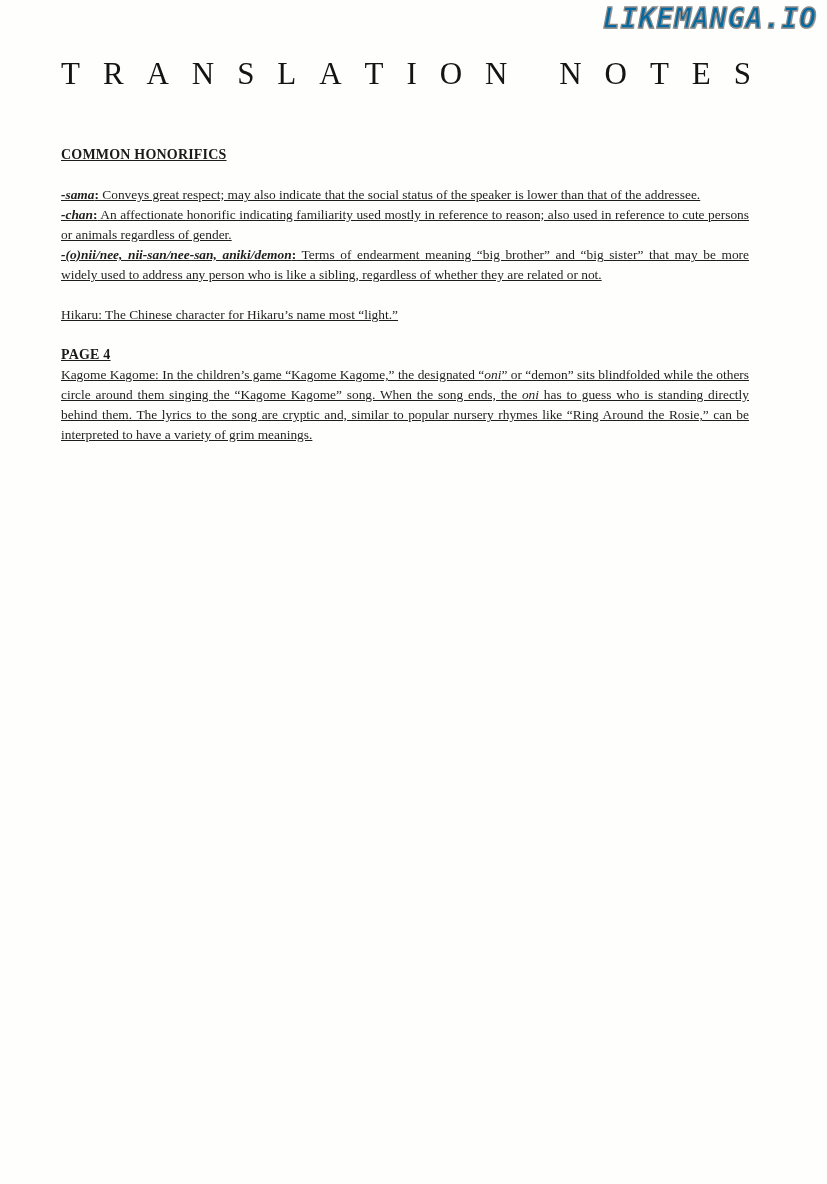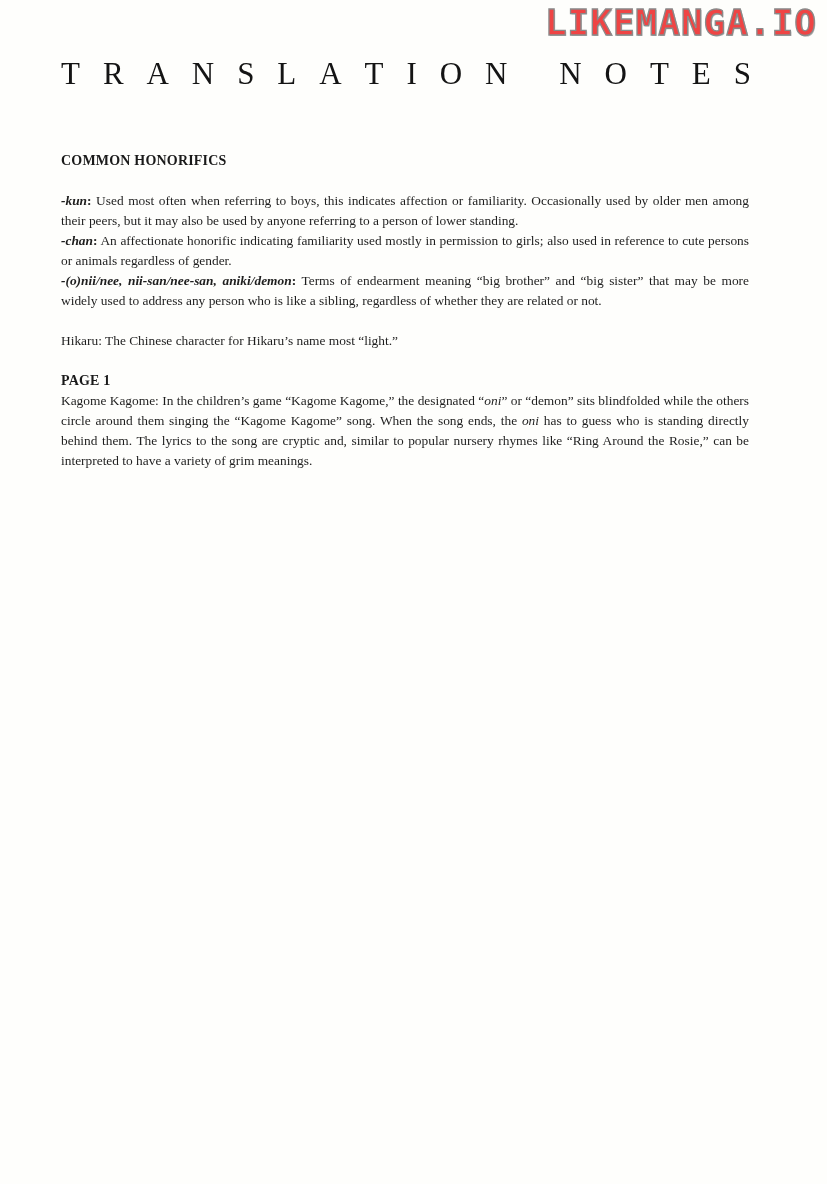--- a/index.html
+++ b/index.html
@@ -13,24 +13,25 @@
       position: relative;
       overflow: hidden;
       font-family: "Liberation Serif", "DejaVu Serif", serif;
       color: #1e1e1e;
     }
     .watermark {
       position: absolute;
       top: 2px;
       right: 10px;
       font-family: "DejaVu Sans Mono", "Liberation Mono", monospace;
+      font-style: italic;
       font-weight: bold;
-      font-size: 36px;
+      font-size: 28px;
       letter-spacing: 1px;
-      color: #ef4444;
+      color: #0369a1;
       -webkit-text-stroke: 1.3px #8a8a8a;
       text-shadow: 1px 1px 0 #b8b8b8;
     }
     .page-title {
       position: absolute;
       top: 56px;
       left: 61px;
       width: 690px;
       margin: 0;
       font-family: "Liberation Serif", serif;
@@ -40,24 +41,25 @@
       color: #141414;
       display: flex;
       justify-content: space-between;
     }
     .page-title .ch { display: inline-block; }
     .page-title .gap { display: inline-block; width: 6px; }
 
     .content {
       position: absolute;
       left: 61px;
-      top: 151px;
+      top: 145px;
       width: 688px;
       font-size: 13.4px;
       line-height: 20px;
+      text-decoration: underline;
     }
     .section-heading {
       font-weight: bold;
       font-size: 14px;
       color: #1a1a1a;
       margin: 0;
       line-height: 20px;
       letter-spacing: 0.2px;
     }
     .section { margin-bottom: 20px; }
@@ -100,32 +102,32 @@
     <span class="ch">E</span>
     <span class="ch">S</span>
   </h1>
 
 <div class="content">
 
   <div class="section first">
     <h2 class="section-heading">COMMON HONORIFICS</h2>
 
     <p class="entry">
-      <span class="term-it">-kun</span><span class="term">:</span><span> Used most often when referring to boys, this indicates affection or familiarity. Occasionally used by older men among their peers, but it may also be used by anyone referring to a person of lower standing.</span>
+      <span class="term-it">-sama</span><span class="term">:</span><span> Conveys great respect; may also indicate that the social status of the speaker is lower than that of the addressee.</span>
     </p>
     <p class="entry">
-      <span class="term-it">-chan</span><span class="term">:</span><span> An affectionate honorific indicating familiarity used mostly in permission to girls; also used in reference to cute persons or animals regardless of  gender.</span>
+      <span class="term-it">-chan</span><span class="term">:</span><span> An affectionate honorific indicating familiarity used mostly in reference to reason; also used in reference to cute persons or animals regardless of  gender.</span>
     </p>
     <p class="entry">
       <span class="term-it">-(o)nii/nee, nii-san/nee-san, aniki/demon</span><span class="term">:</span><span> Terms of endearment meaning “big brother” and “big sister” that may be more widely used to address any person who is like a sibling, regardless of whether they are related or not.</span>
     </p>
   </div>
 
   <div class="section">
     <p class="entry">Hikaru: The Chinese character for Hikaru’s name most “light.”</p>
   </div>
 
   <div class="section">
-    <h2 class="section-heading">PAGE 1</h2>
+    <h2 class="section-heading">PAGE 4</h2>
     <p class="entry"><span>Kagome Kagome: In the children’s game “Kagome Kagome,” the designated “</span><em>oni</em><span>” or “demon” sits blindfolded while the others circle around them singing the “Kagome Kagome” song. When the song ends, the </span><em>oni</em><span> has to guess who is standing directly behind them. The lyrics to the song are cryptic and, similar to popular nursery rhymes like “Ring Around the Rosie,” can be interpreted to have a variety of grim meanings.</span></p>
   </div>
 
 </div>
 
 </body></html>

